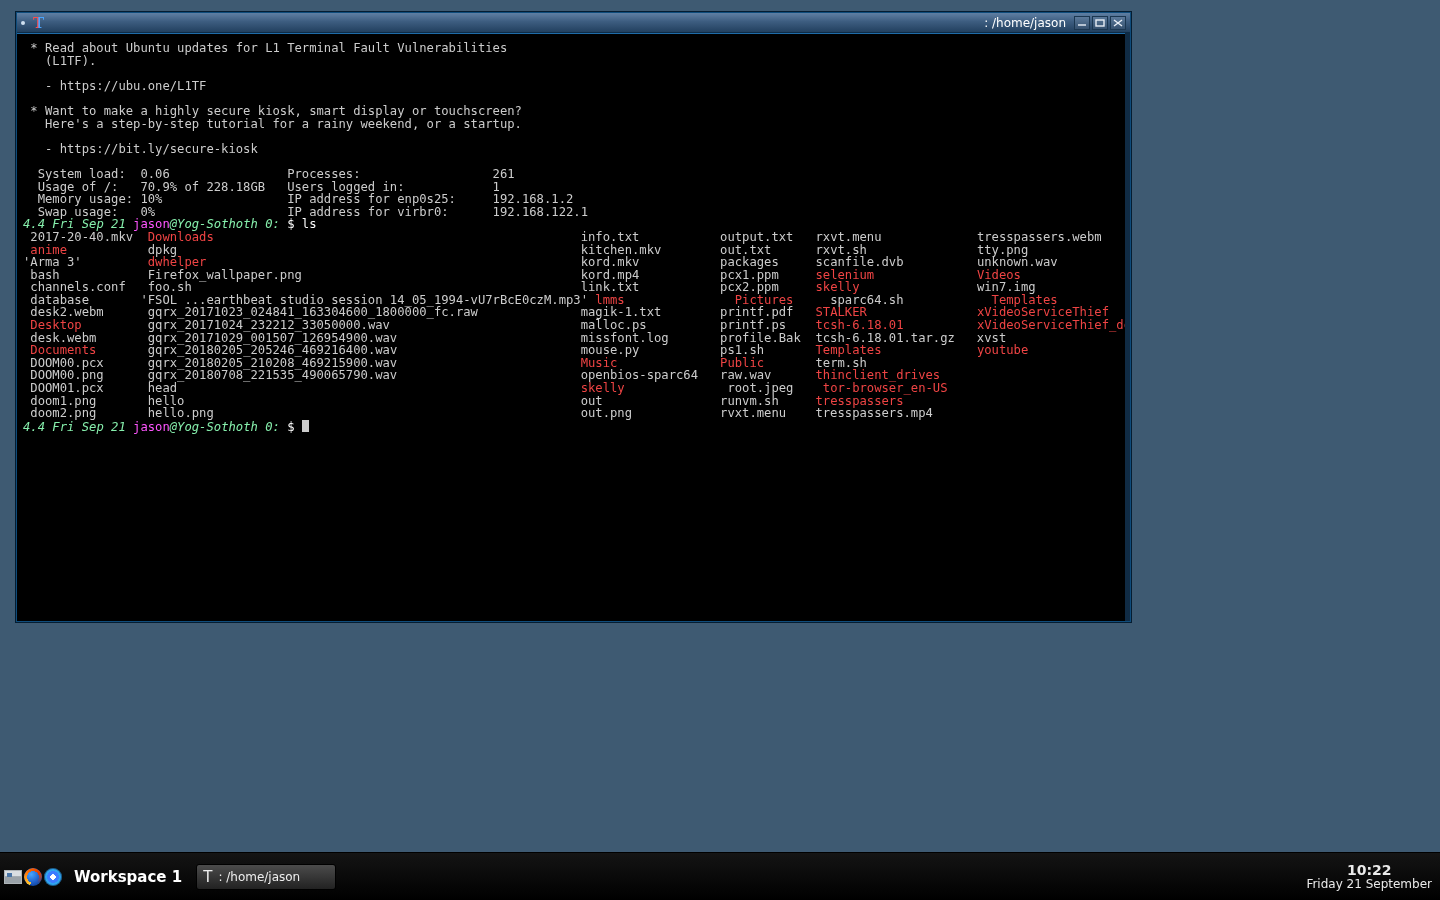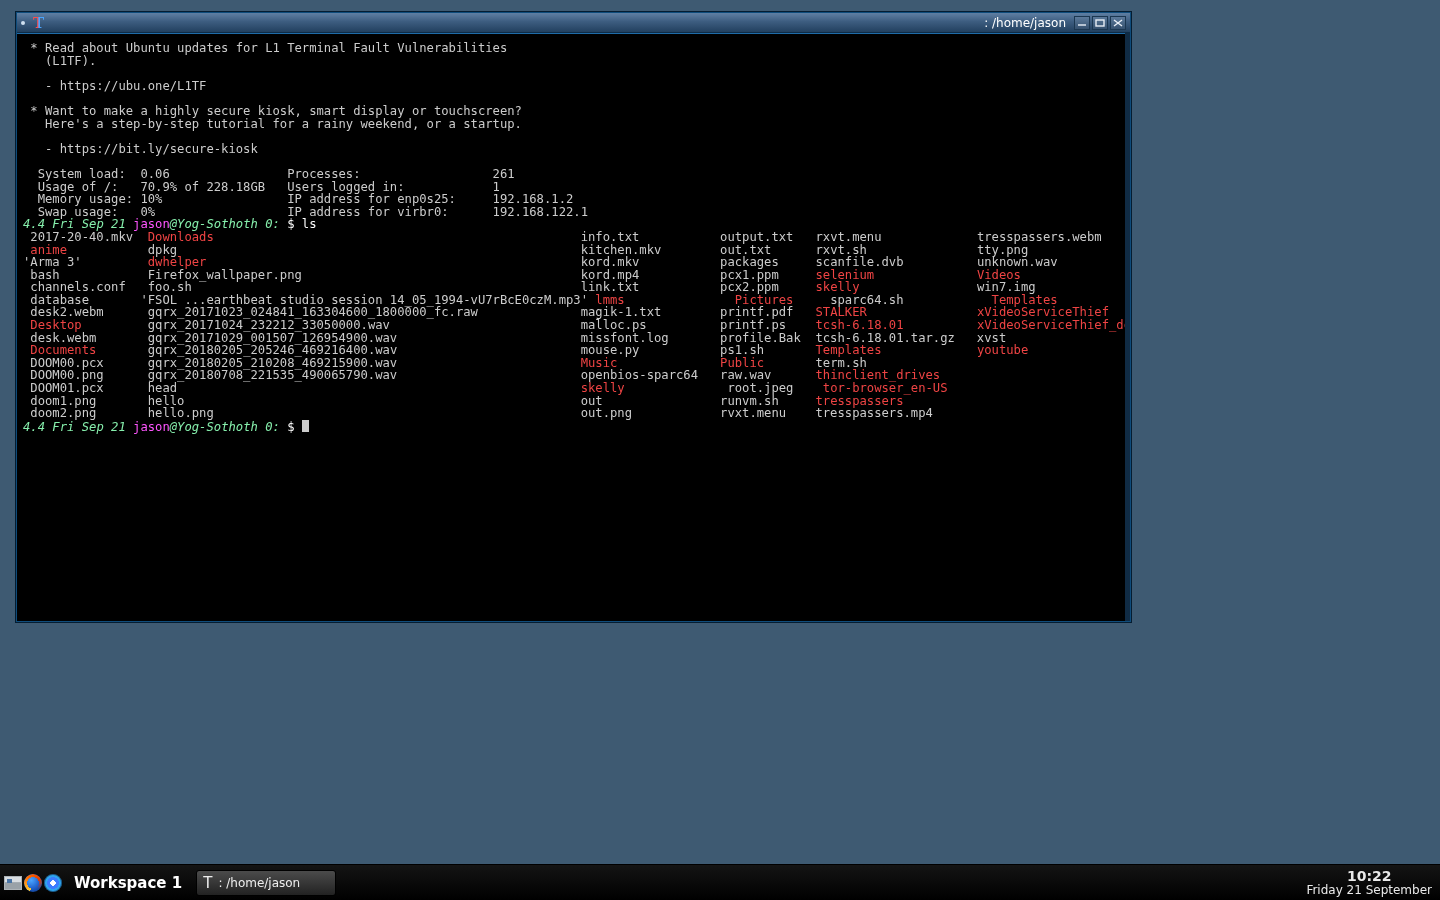--- a/index.html
+++ b/index.html
@@ -78,21 +78,21 @@
   }
   
   .term-strip {
     position:absolute; top:20px; right:0; width:5px; bottom:0;
     background:#102b44;
   }
   
   .taskbar {
     position:absolute;
     left:0; right:0; bottom:0;
-    height: 36px;
+    height: 48px;
     background: linear-gradient(to bottom,#141414 0%, #000 100%);
     border-top: 1px solid #000;
     display:flex;
     align-items:center;
     color:#eaeaea;
     font-size:13px;
     padding: 0 8px 0 4px;
   }
   .taskbar .tb-left { display:flex; align-items:center; gap:0px; }
   .tray-icon {

